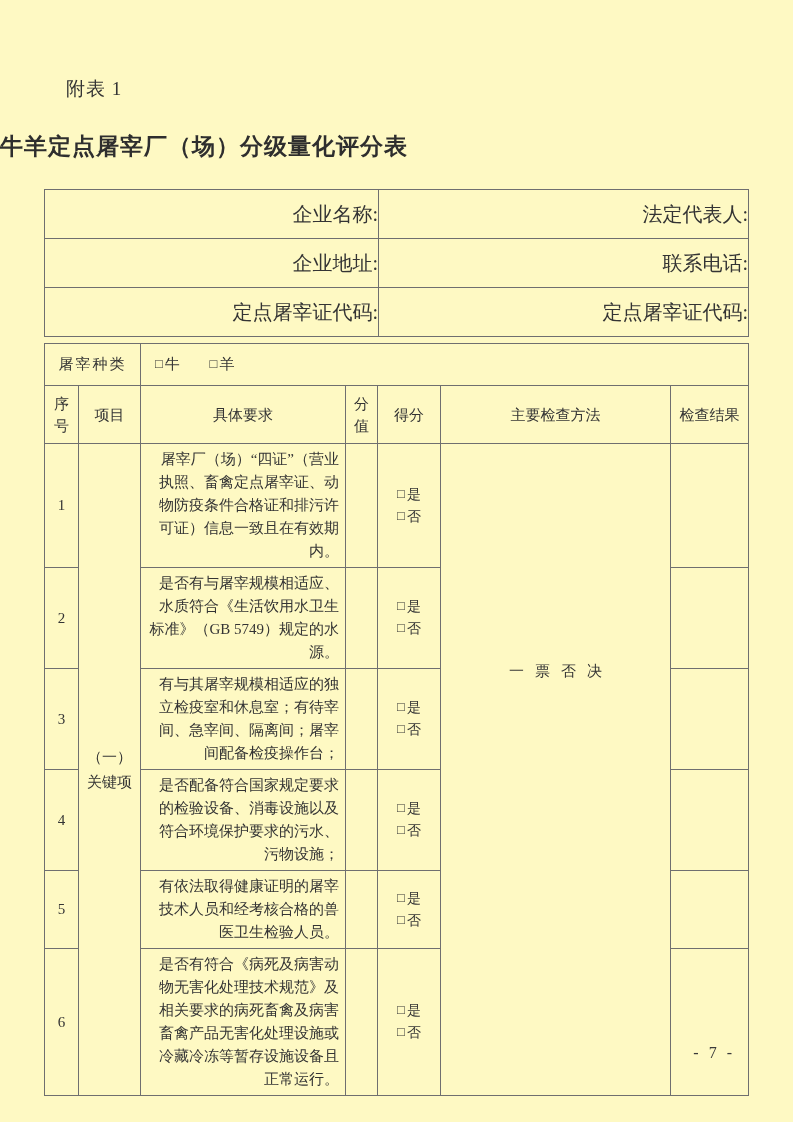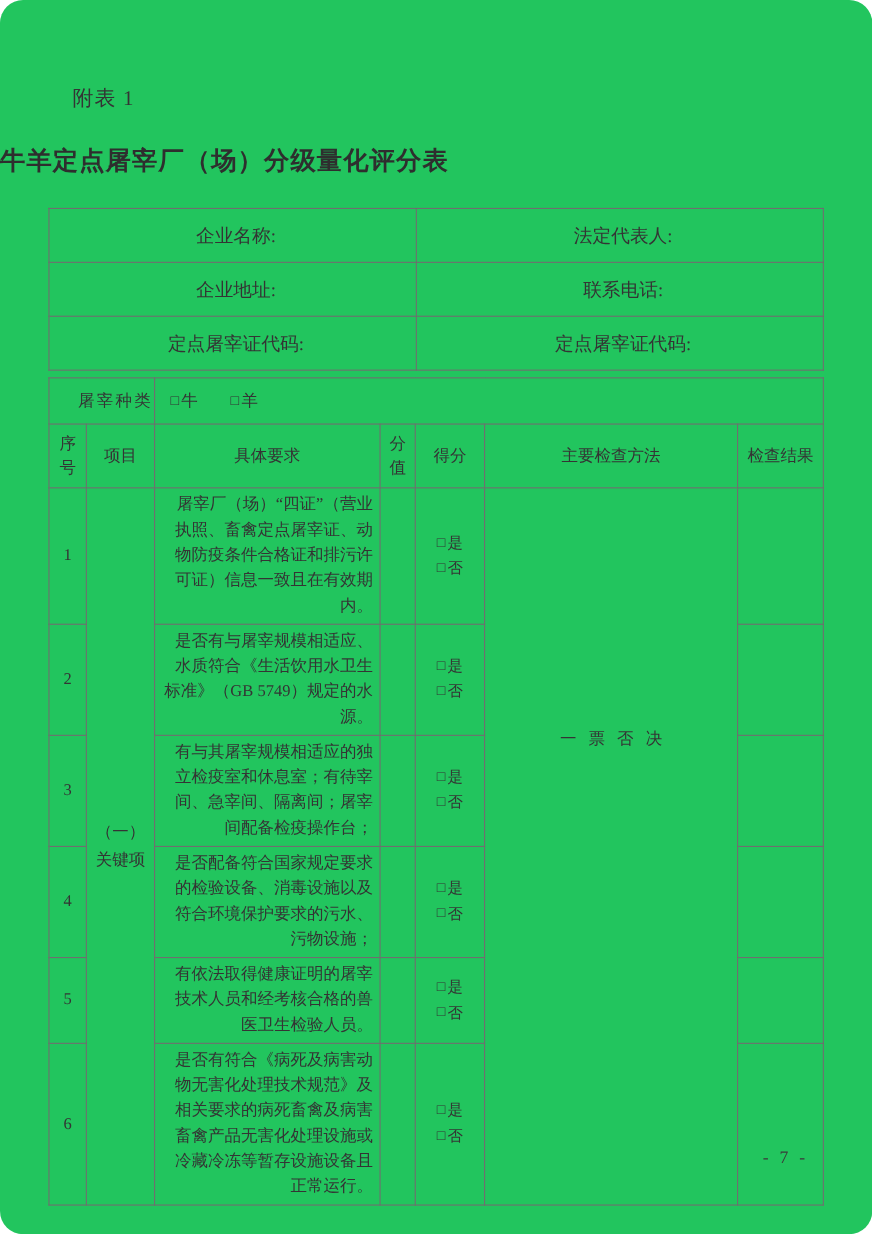--- a/index.html
+++ b/index.html
@@ -1,23 +1,22 @@
 <!DOCTYPE html>
 <html><head>
 <meta charset="utf-8">
 <style>
   html,body { margin:0; padding:0; background:#ffffff; }
   .page {
     position:relative;
     width:793px; height:1122px;
-    background:#22c55e;
+    background:#fef9c3;
     font-family:"Liberation Serif","DejaVu Serif",serif;
     color:#343434;
     overflow:hidden;
-    border-radius:21px;
   }
   .annex {
     position:absolute; left:66px; top:76px;
     font-size:19px; letter-spacing:1px;
   }
   .title {
     position:absolute; left:0; top:131px; width:100%;
     margin:0; text-align:left;
     font-size:23px; font-weight:700; letter-spacing:1px;
     font-family:"Liberation Sans","DejaVu Sans",sans-serif;
@@ -25,35 +24,35 @@
   }
   table { border-collapse:collapse; table-layout:fixed; }
   td, th { border:1px solid #6f6f6f; overflow:hidden; }
 
   
   .info-table {
     position:absolute; left:44px; top:189px; width:704px;
   }
   .info-table td {
     height:48px; padding:0 0 0 6px;
-    font-size:17px; vertical-align:middle; text-align:center;
+    font-size:20px; vertical-align:middle; text-align:right;
   }
 
   
   .score-table {
     position:absolute; left:44px; top:343px; width:704px;
     font-size:15px;
   }
   .score-table th {
     font-weight:400; text-align:center; vertical-align:middle;
     font-size:15px; line-height:22px; padding:2px;
   }
   .narrow-head { display:inline-block; width:17px; line-height:22px; }
   .species-label {
-    text-align:right; vertical-align:middle; letter-spacing:2px;
+    text-align:center; vertical-align:middle; letter-spacing:2px;
   }
   .species-values {
     vertical-align:middle; padding-left:14px; text-align:left;
   }
   .species-opt + .species-opt { margin-left:26px; }
   .chk { font-size:13px; margin-right:2px; position:relative; top:-1px; }
   .c-no { text-align:center; vertical-align:middle; font-size:15px; }
   .c-item {
     text-align:center; vertical-align:middle;
     line-height:25px; white-space:pre-line; padding:2px;

